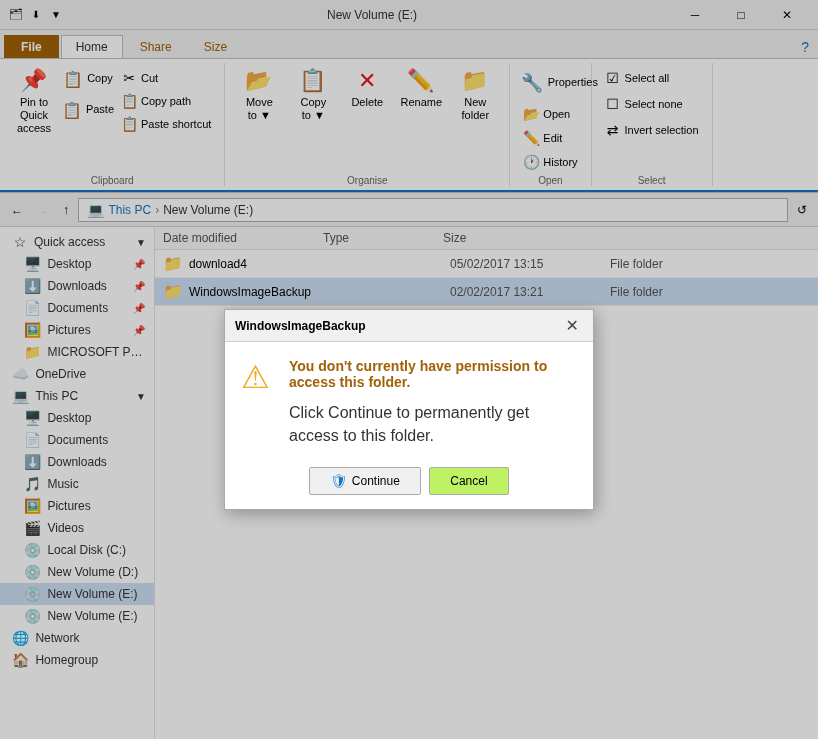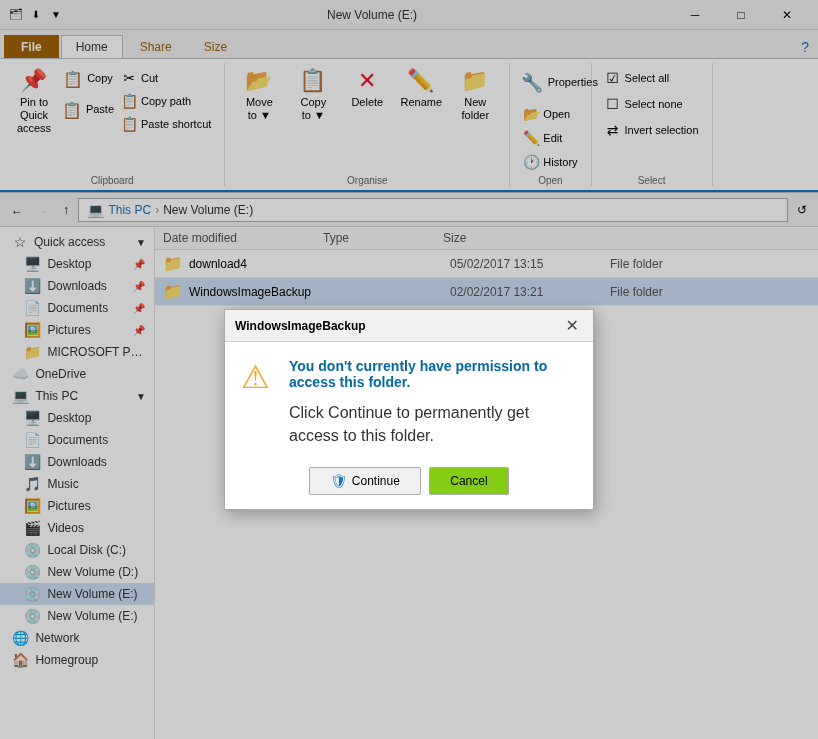--- a/index.html
+++ b/index.html
@@ -155,25 +155,25 @@
     }
     .dialog-title-bar {
       background: #f0f0f0; border-bottom: 1px solid #d0d0d0;
       display: flex; align-items: center; justify-content: space-between;
       padding: 6px 10px; font-size: 12px; font-weight: 600;
     }
     .dialog-close { background: transparent; border: none; cursor: pointer; font-size: 16px; color: #444; padding: 0 4px; }
     .dialog-body { padding: 16px 16px 12px; display: flex; gap: 12px; }
     .dialog-warning-icon { font-size: 32px; color: #f5a623; min-width: 36px; }
     .dialog-text-block { flex: 1; }
-    .dialog-title-text { font-size: 14px; font-weight: 600; color: #0369a1; margin-bottom: 12px; }
+    .dialog-title-text { font-size: 14px; font-weight: 600; color: #a16207; margin-bottom: 12px; }
     .dialog-message { font-size: 16px; color: #333; line-height: 1.4; }
     .dialog-footer { display: flex; justify-content: center; gap: 8px; padding: 8px 16px 14px; }
     .dialog-btn {
-      padding: 5px 20px; font-size: 12px; border: 1px solid #aaa; background: #84cc16;
+      padding: 5px 20px; font-size: 12px; border: 1px solid #aaa; background: #bef264;
       cursor: pointer; border-radius: 2px; min-width: 80px;
     }
     .dialog-btn.primary { background: #f0f0f0; border-color: #aaa; display: flex; align-items: center; gap: 4px; }
     .dialog-btn.primary .shield-icon { font-size: 14px; color: #1675c4; }
 
     
     .delete-icon { color: #e81123; font-size: 22px; }
   </style>
 </head>
 <body>

